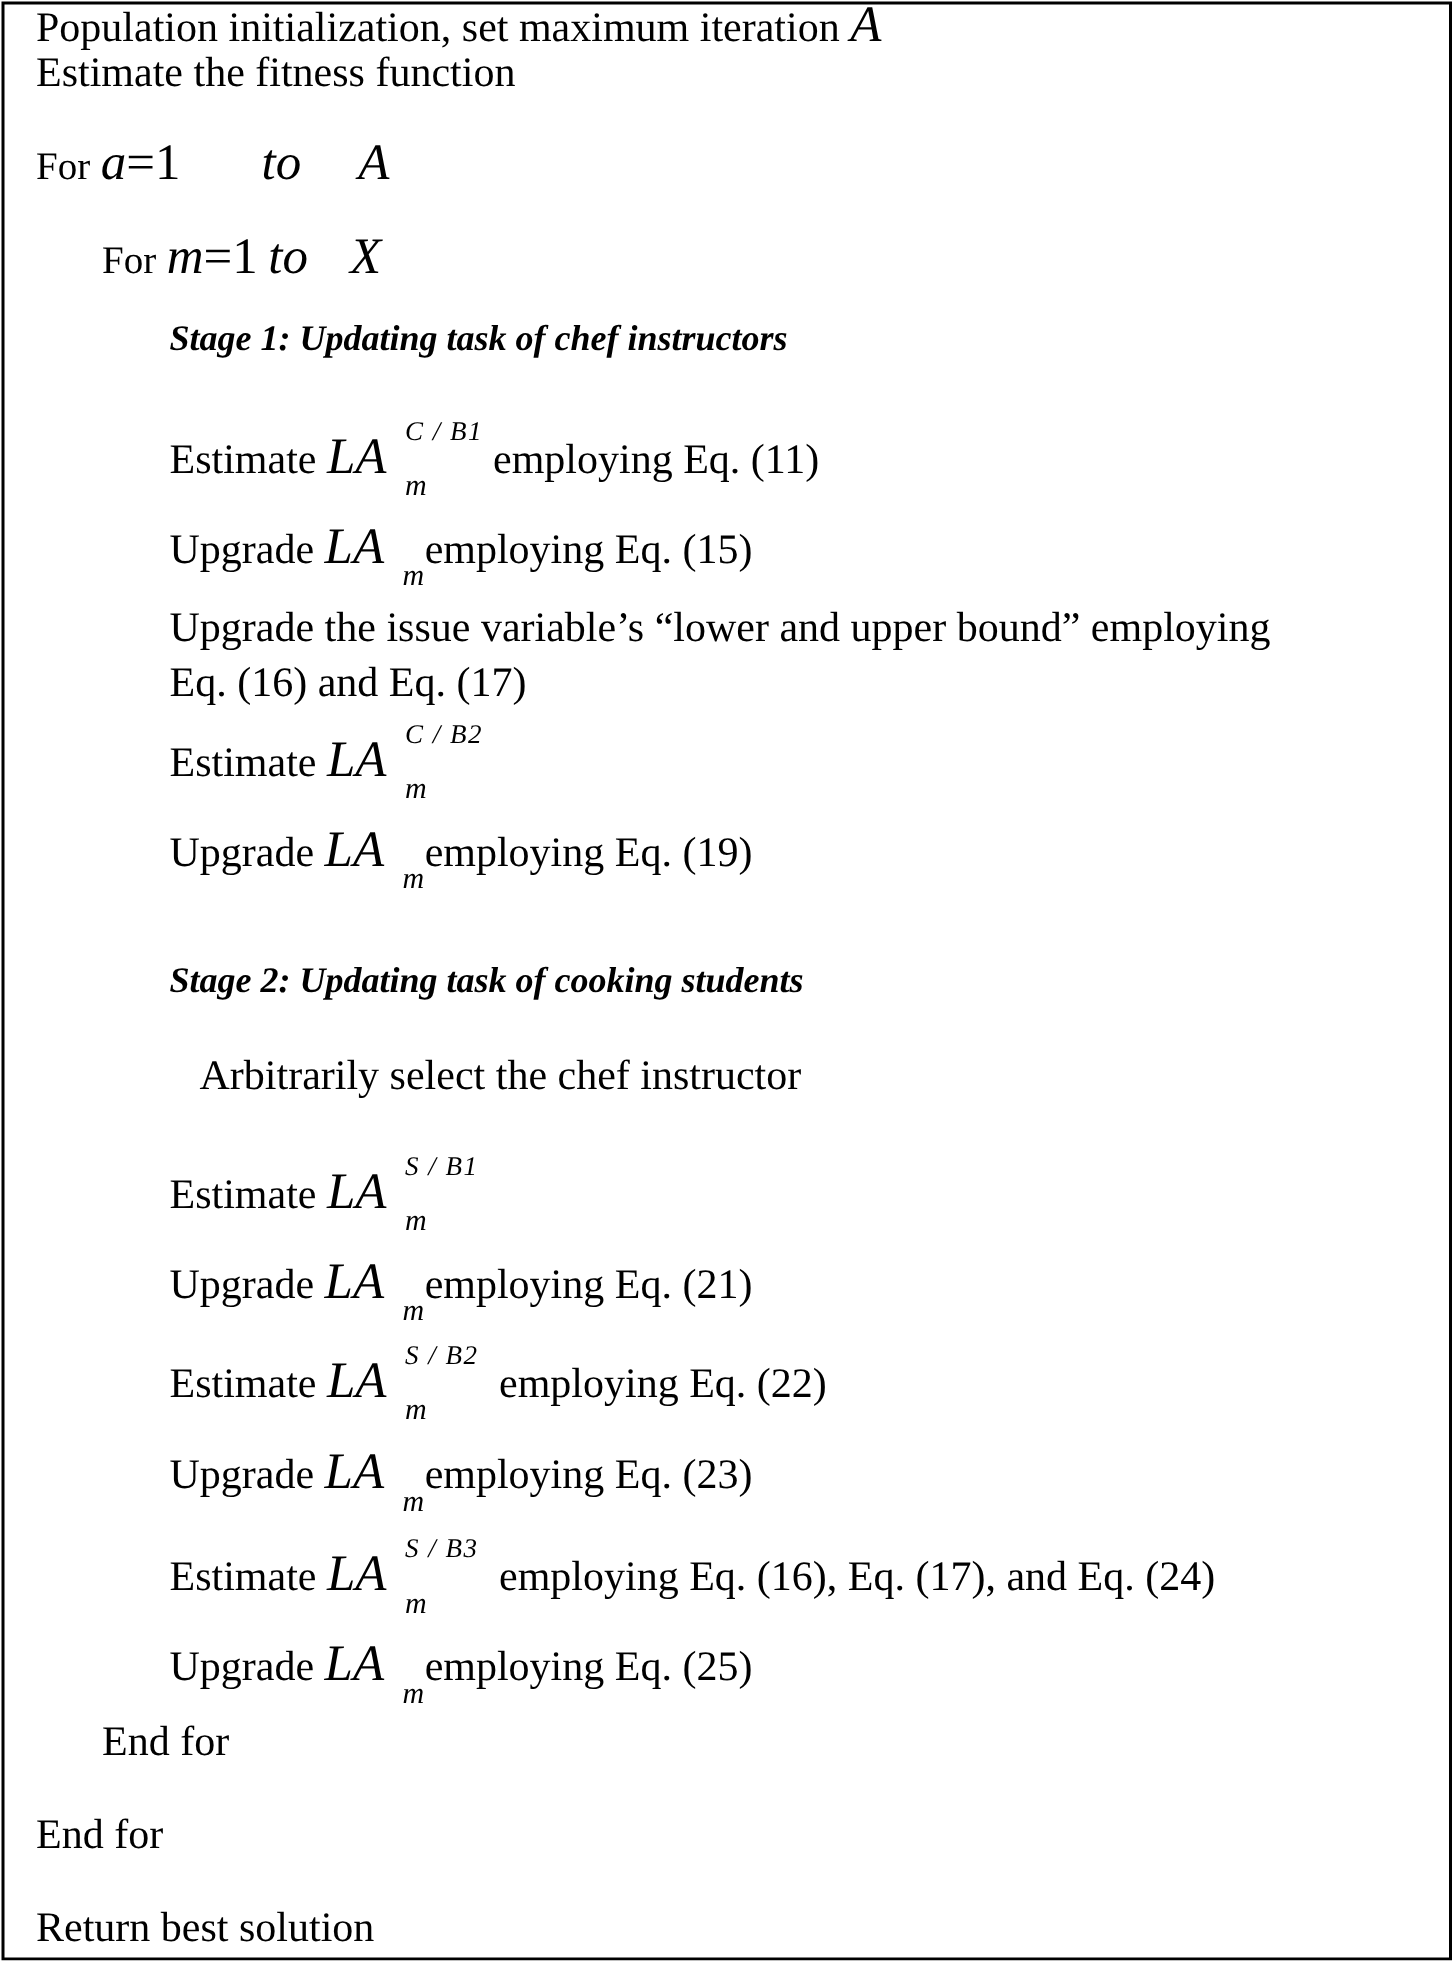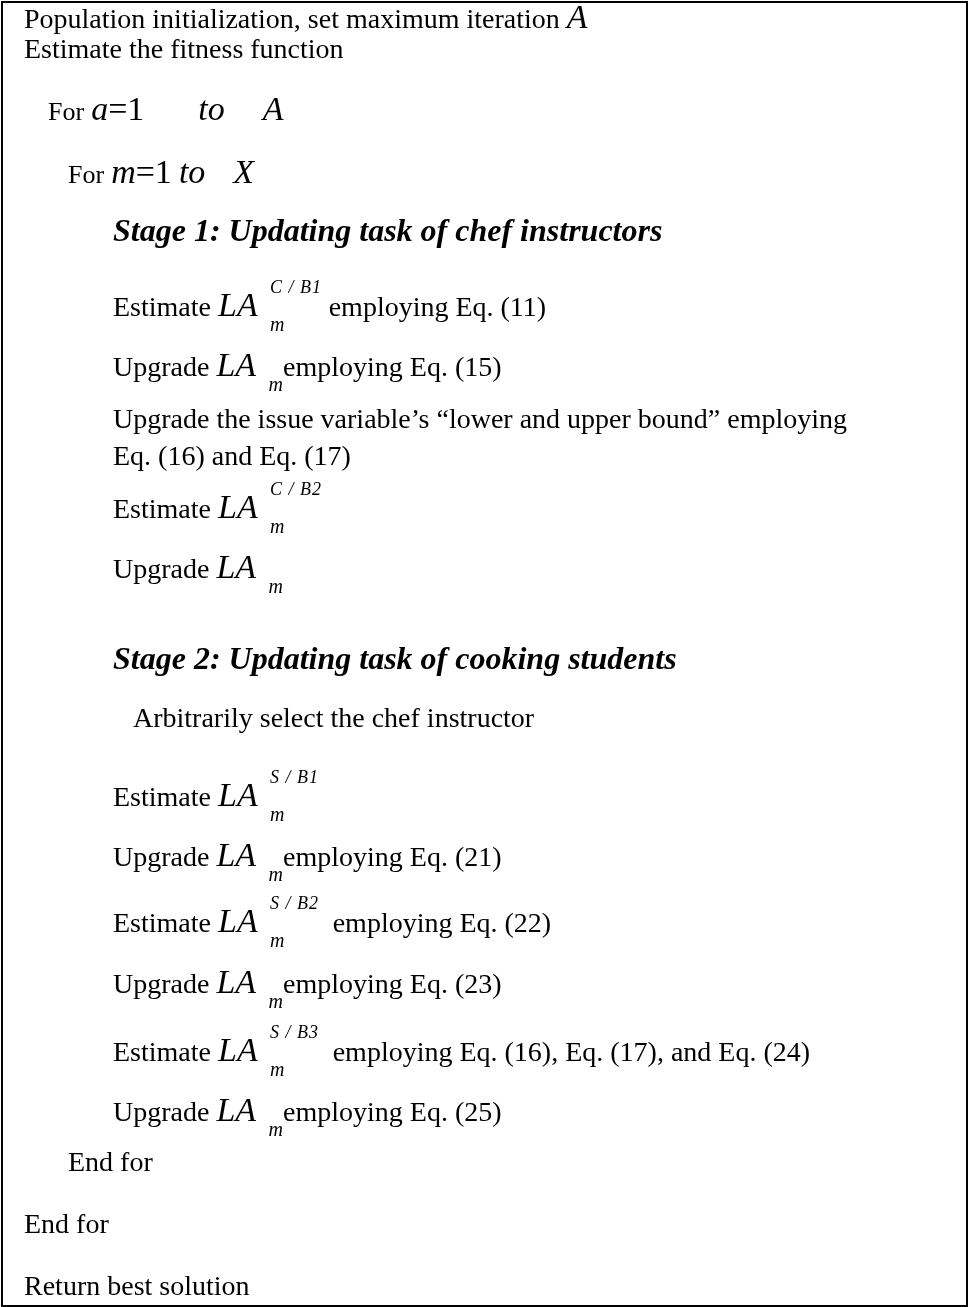--- a/index.html
+++ b/index.html
@@ -4,39 +4,39 @@
 <style>
   html, body { margin: 0; padding: 0; background: #ffffff; }
   body { width: 969px; height: 1307px; position: relative; overflow: hidden;
          font-family: "Liberation Serif", serif; color: #000; }
   .box { position: absolute; left: 1px; top: 1px; width: 963px; height: 1302px;
          border: 2px solid #000; box-sizing: content-box; }
   .line { position: absolute; white-space: nowrap; font-size: 28px; line-height: 1; }
   .small { font-size: 26px; }
   .math { font-style: italic; font-size: 34px; }
   .up { font-style: normal; }
-  .heading { font-weight: bold; font-style: italic; font-size: 32px; }
+  .heading { font-weight: bold; font-style: italic; font-size: 24px; }
   .la { position: relative; display: inline-block; font-style: italic; font-size: 34px; margin-right: 4px; }
   .la .sub { position: absolute; left: 52px; top: 26px; font-size: 20px; font-style: italic; }
   .la .sup { position: absolute; left: 52px; top: -10px; font-size: 18px; font-style: italic; letter-spacing: 1px; text-align: right; }
   .gap { display: inline-block; }
 </style>
 </head>
 <body>
 
 <div class="box"></div>
 
 <div class="line" style="left:24px;top:0;">
   <span>Population initialization, set maximum iteration</span>
   <span class="math">A</span>
 </div>
 
 <div class="line" style="left:24px;top:35px;">Estimate the fitness function</div>
 
-<div class="line" style="left:24px;top:92px;margin-left:24px;">
+<div class="line" style="left:24px;top:92px;">
   <span class="small">For</span>
   <span class="math">a</span><span class="math up">=1</span>
   <span class="gap" style="width:40px"></span>
   <span class="math">to</span>
   <span class="gap" style="width:24px"></span>
   <span class="math">A</span>
 </div>
 
 <div class="line" style="left:68px;top:155px;">
   <span class="small">For</span>
@@ -65,21 +65,21 @@
 
 <div class="line" style="left:113px;top:490px;">
   <span>Estimate</span>
   <span class="la"><span>LA</span><span class="sup">C / B2</span><span class="sub">m</span></span>
   <span class="gap" style="width:64px"></span>
 </div>
 
 <div class="line" style="left:113px;top:550px;">
   <span>Upgrade</span>
   <span class="la"><span>LA</span><span class="sub">m</span></span>
-  <span class="gap" style="width:16px"></span>
+  <span class="gap" style="width:16px"></span><span>employing Eq. (19)</span>
 </div>
 
 <div class="line heading" style="left:113px;top:642px;">Stage 2: Updating task of cooking students</div>
 
 <div class="line" style="left:113px;top:704px;margin-left:20px;">Arbitrarily select the chef instructor</div>
 
 <div class="line" style="left:113px;top:778px;">
   <span>Estimate</span>
   <span class="la"><span>LA</span><span class="sup">S / B1</span><span class="sub">m</span></span>
   <span class="gap" style="width:60px"></span>

